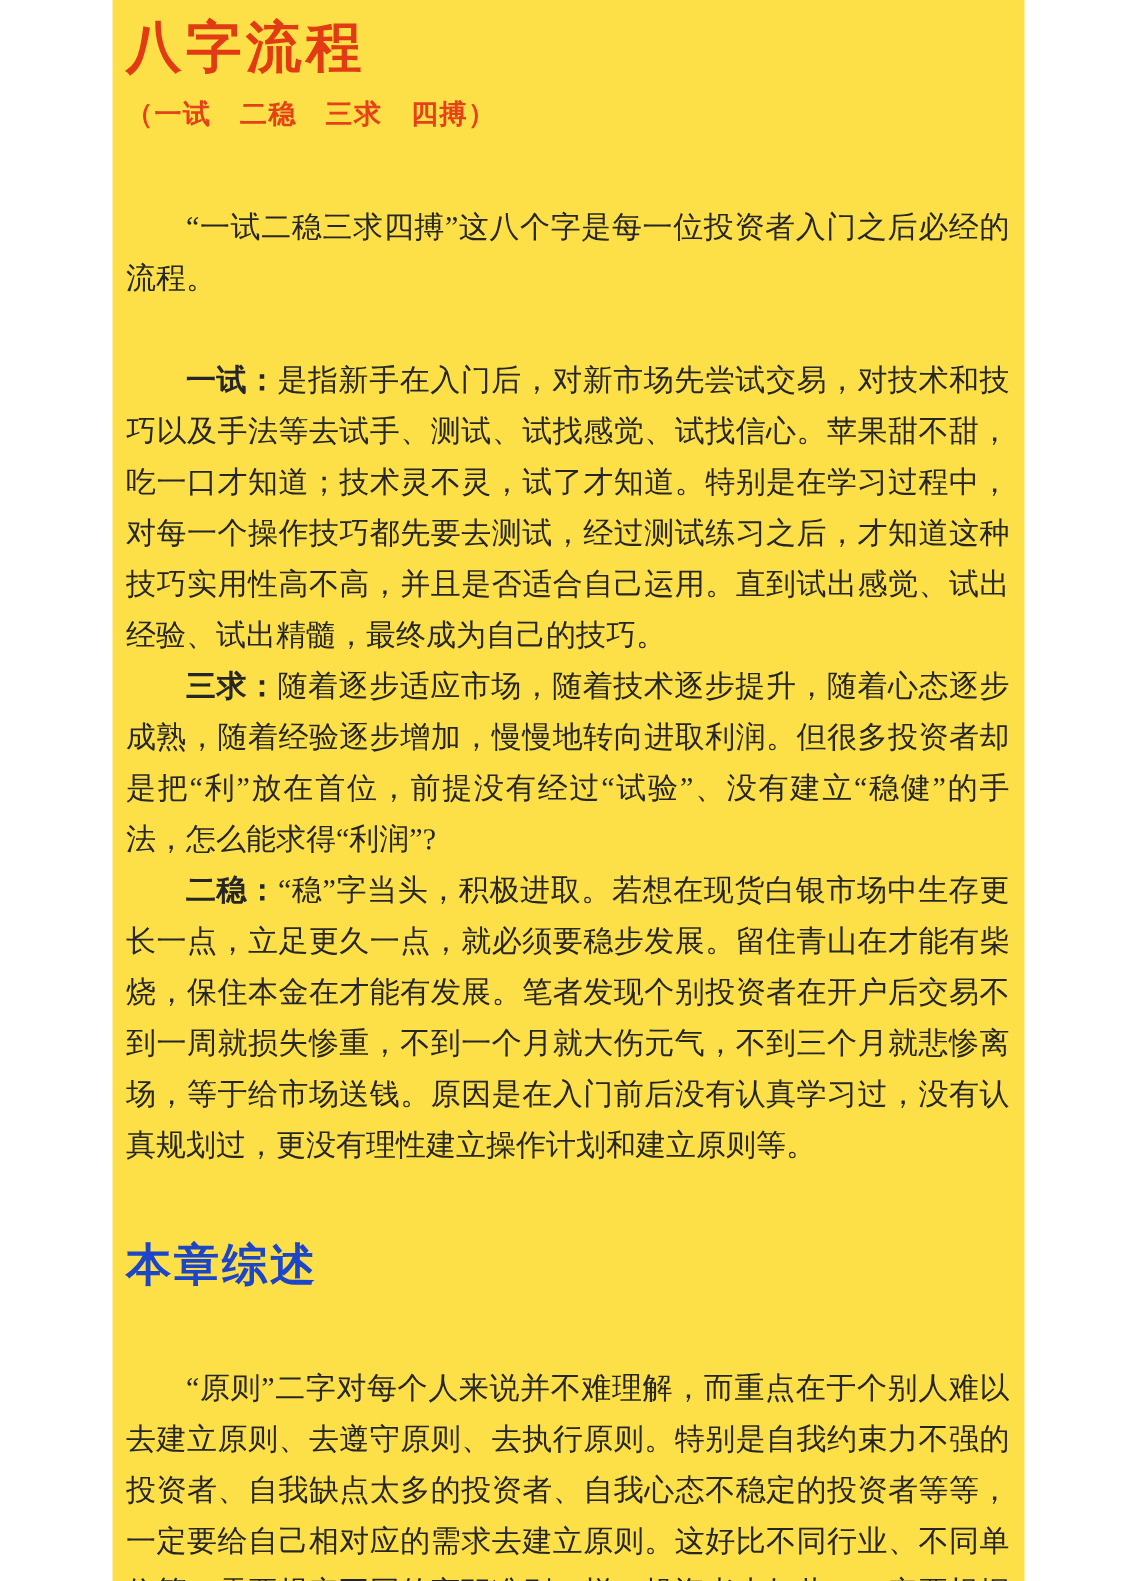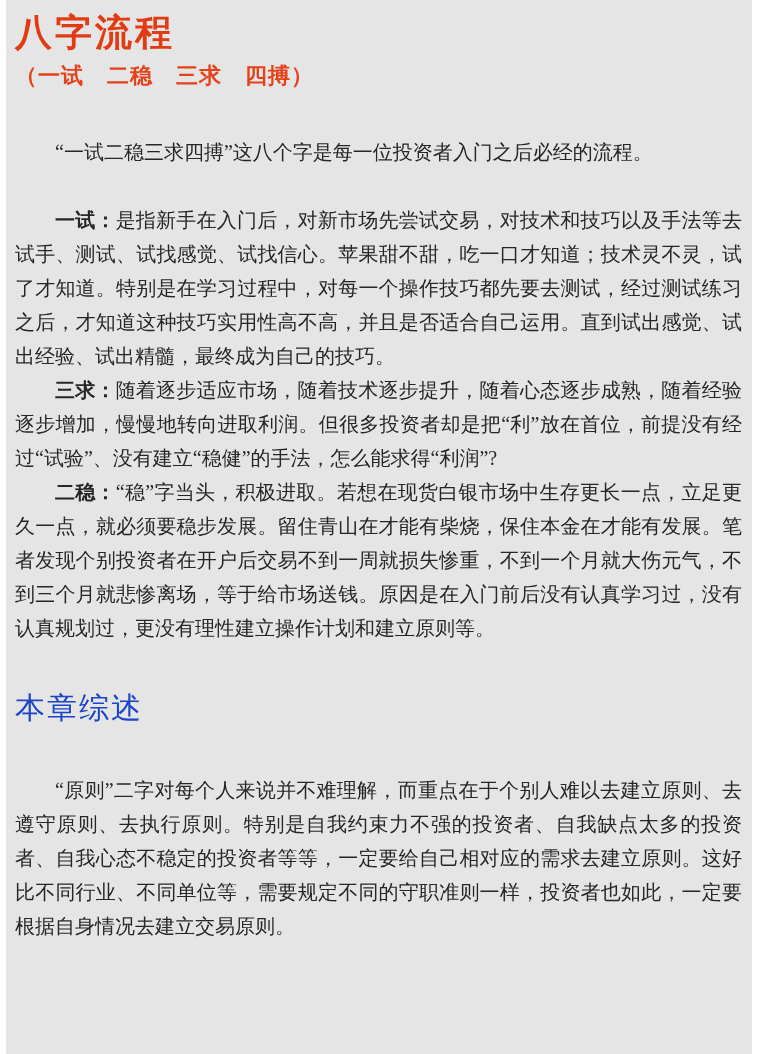--- a/index.html
+++ b/index.html
@@ -2,42 +2,42 @@
 <html><head>
 <meta charset="utf-8">
 <style>
   html, body {
     margin: 0;
     padding: 0;
     background: #ffffff;
   }
   .page {
     position: relative;
-    width: 746px;
+    width: 608px;
     height: 1054px;
     margin: 0 auto;
-    background: #e5e5e5;
+    background: #fde047;
     box-sizing: border-box;
     padding: 12px 10px 0 9px;
     overflow: hidden;
     font-family: "Liberation Serif", "DejaVu Serif", serif;
     color: #262626;
   }
   .page-title {
     margin: 0;
     font-size: 37px;
     line-height: 42px;
     font-weight: bold;
     letter-spacing: 3px;
     color: #e23a12;
     font-family: "Liberation Serif", "DejaVu Serif", serif;
   }
   .page-subtitle {
     margin: 9px 0 0 0;
-    font-size: 22px;
+    font-size: 18px;
     line-height: 26px;
     font-weight: bold;
     letter-spacing: 1px;
     color: #e6421a;
     font-family: "Liberation Serif", "DejaVu Serif", serif;
   }
   .body-text p {
     margin: 0;
     font-size: 20px;
     line-height: 34px;
@@ -51,21 +51,21 @@
   .first-section {
     margin-top: 34px !important;
   }
   .section-lead {
     font-weight: bold;
   }
   .summary-heading {
     margin: 46px 0 16px 0;
     font-size: 30px;
     line-height: 34px;
-    font-weight: 400;
+    font-weight: 700;
     letter-spacing: 2px;
     color: #1c45c8;
     font-family: "Liberation Sans", "DejaVu Sans", sans-serif;
   }
   .summary-para {
     margin-top: 48px !important;
   }
 </style>
 </head>
 <body>

